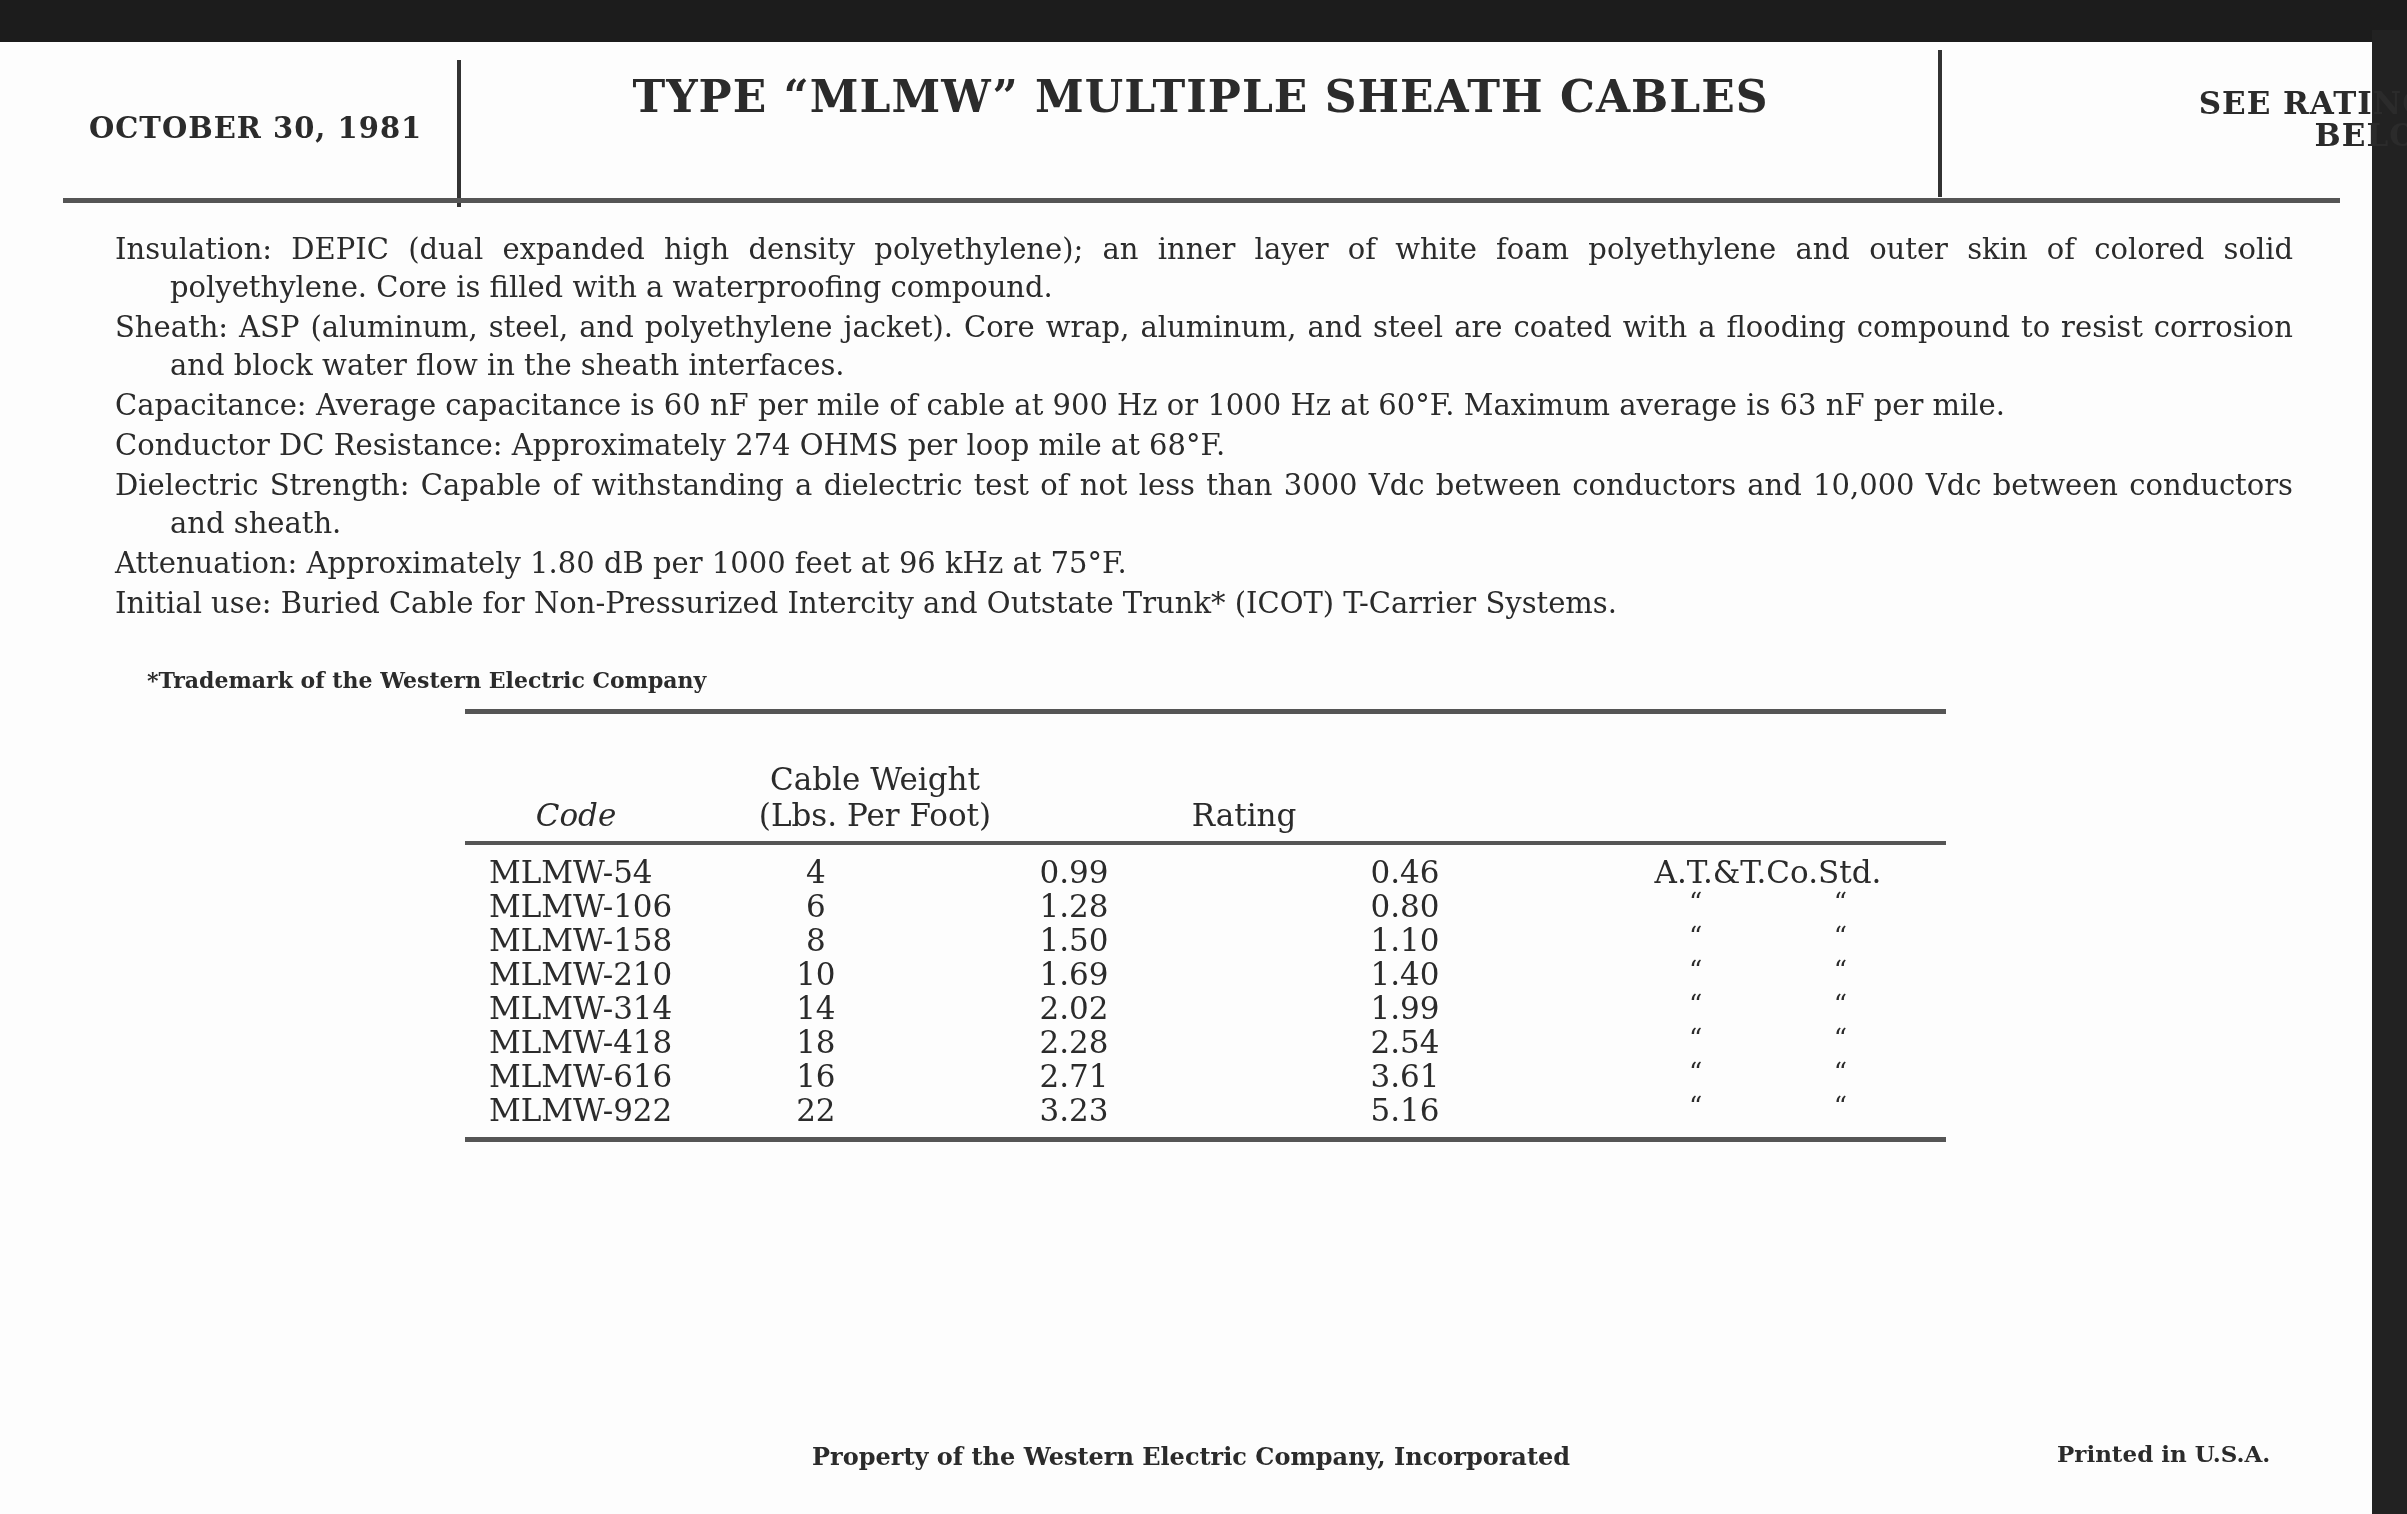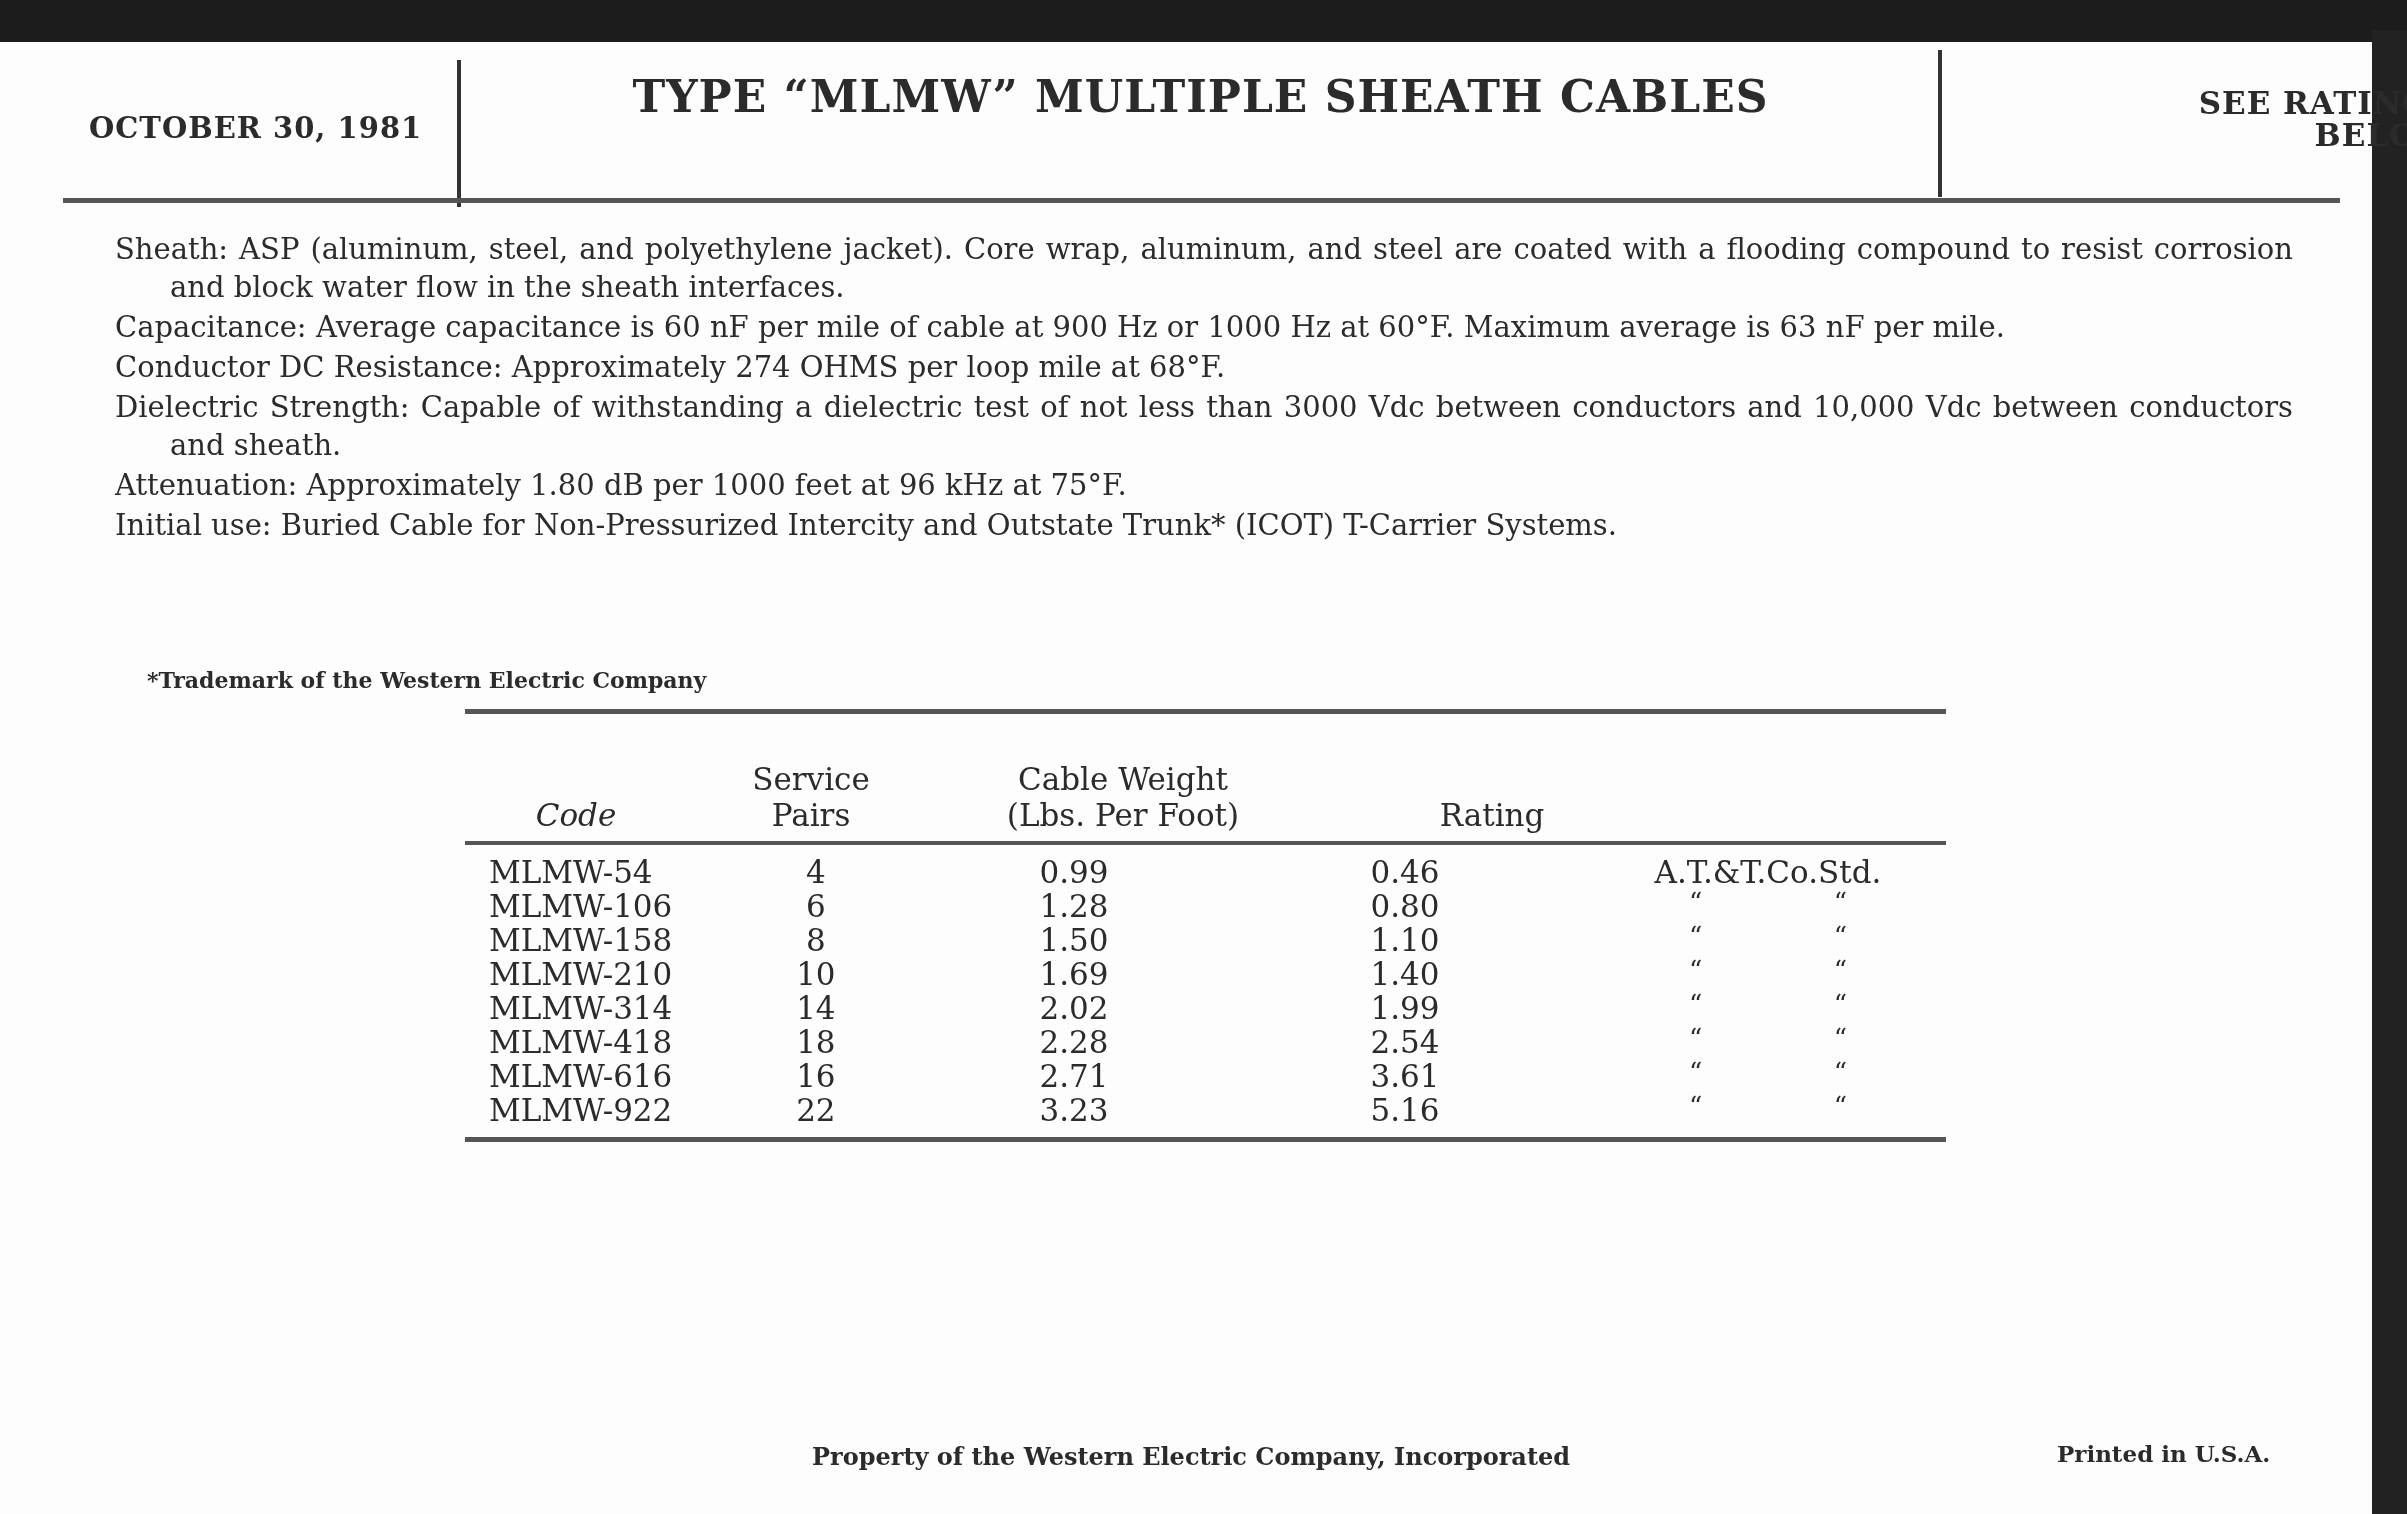--- a/index.html
+++ b/index.html
@@ -51,39 +51,36 @@
 <div class="vline1"></div>
 <div class="hdr-title">TYPE “MLMW” MULTIPLE SHEATH CABLES</div>
 <div class="vline2"></div>
 <div class="hdr-rating">
   <div>SEE RATINGS</div>
   <div>BELOW</div>
 </div>
 <div class="hrule"></div>
 
 <div class="specs">
+  <div class="spec"><span class="lbl">Insulation:</span> <span>DEPIC (dual expanded high density polyethylene); an inner layer of white foam polyethylene and outer skin of colored solid polyethylene. Core is filled with a waterproofing compound.</span></div>
   <div class="spec"><span class="lbl">Sheath:</span> <span>ASP (aluminum, steel, and polyethylene jacket). Core wrap, aluminum, and steel are coated with a flooding compound to resist corrosion and block water flow in the sheath interfaces.</span></div>
   <div class="spec"><span class="lbl">Capacitance:</span> <span>Average capacitance is 60 nF per mile of cable at 900 Hz or 1000 Hz at 60°F. Maximum average is 63 nF per mile.</span></div>
   <div class="spec"><span class="lbl">Conductor DC Resistance:</span> <span>Approximately 274 OHMS per loop mile at 68°F.</span></div>
   <div class="spec"><span class="lbl">Dielectric Strength:</span> <span>Capable of withstanding a dielectric test of not less than 3000 Vdc between conductors and 10,000 Vdc between conductors and sheath.</span></div>
   <div class="spec"><span class="lbl">Attenuation:</span> <span>Approximately 1.80 dB per 1000 feet at 96 kHz at 75°F.</span></div>
   <div class="spec"><span class="lbl">Initial use:</span> <span>Buried Cable for Non-Pressurized Intercity and Outstate Trunk* (ICOT) T-Carrier Systems.</span></div>
 </div>
 <div class="tm-note">*Trademark of the Western Electric Company</div>
 
 <div class="tbl">
   <div class="rule-top"></div>
   <div class="thead">
     <div class="c-code">
         <div>Code</div>
       </div>
-    <div class="c-pairs">
-      <div>Service</div>
-      <div>Pairs</div>
-    </div>
     <div class="c-wt">
       <div>Cable Weight</div>
       <div>(Lbs. Per Foot)</div>
     </div>
     <div class="c-rate">
         <div>Rating</div>
       </div>
   </div>
   <div class="rule-mid"></div>
   <div class="tbody" id="tbody">

